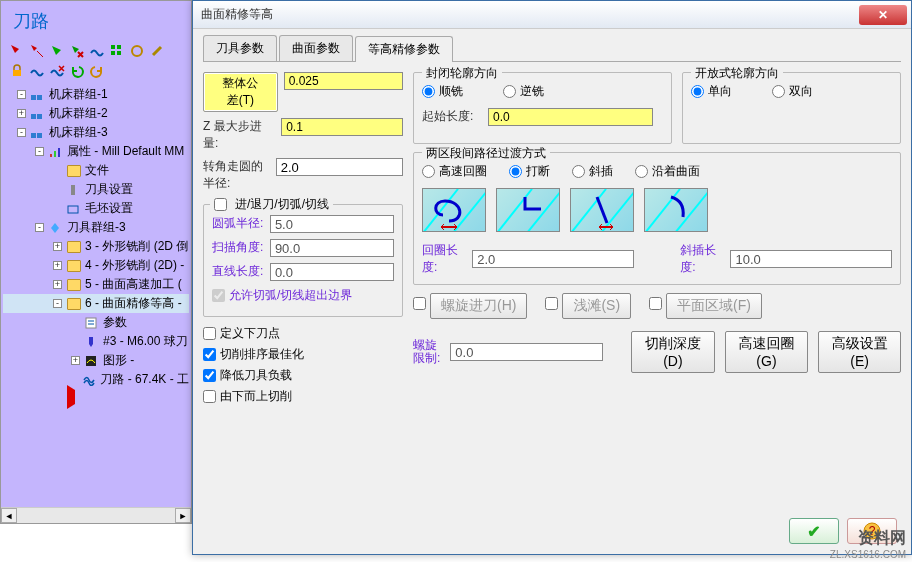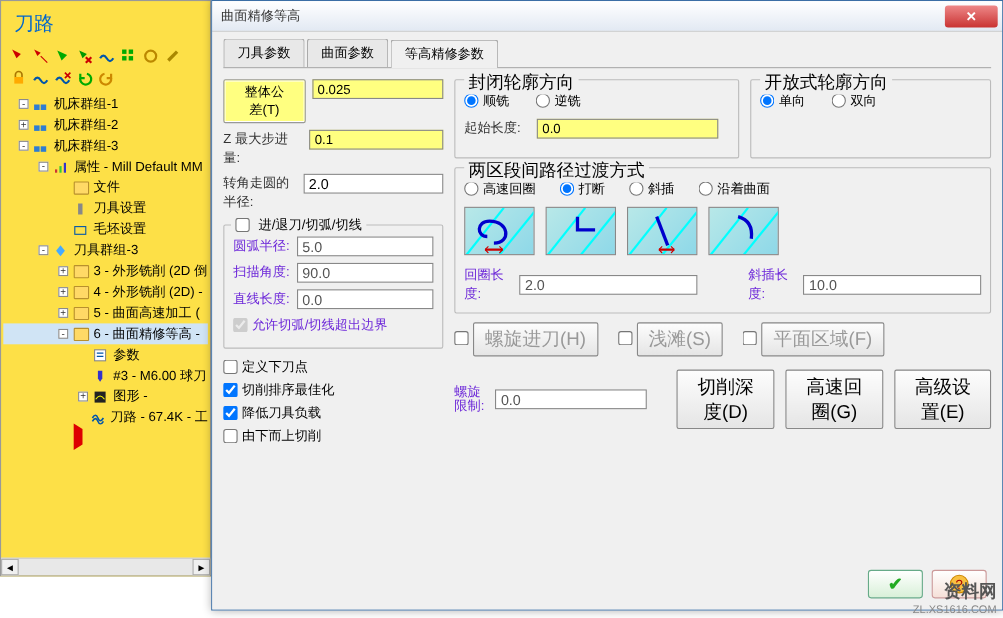--- a/index.html
+++ b/index.html
@@ -1,19 +1,19 @@
 <!DOCTYPE html>
 <html><head>
 <meta charset="utf-8">
 <style>
 * { margin: 0; padding: 0; box-sizing: border-box; }
 body { font-family: "Microsoft YaHei", SimSun, Arial, sans-serif; font-size: 12px; background: #fff; width: 912px; height: 562px; position: relative; overflow: hidden; }
 
 
-.left-panel { position: absolute; left: 0; top: 0; width: 192px; height: 524px; border: 1px solid #999; background: #fde047; }
+.left-panel { position: absolute; left: 0; top: 0; width: 192px; height: 524px; border: 1px solid #999; background: #c4b5fd; }
 .panel-title { color: #0066cc; font-size: 18px; padding: 8px 12px; }
 .toolbar-row { padding: 2px 8px; display: flex; gap: 4px; align-items: center; }
 .tb-icon { width: 16px; height: 16px; display: inline-block; }
 .tree { padding: 4px 2px; overflow: auto; height: 420px; }
 .tree-node { white-space: nowrap; padding: 1px 0; display: flex; align-items: center; gap: 2px; font-size: 12px; }
 .tree-indent { display: inline-block; }
 .exp { width: 9px; height: 9px; border: 1px solid #8a8a8a; display: inline-flex; align-items: center; justify-content: center; font-size: 9px; line-height: 7px; color: #333; background: #fff; margin-right: 3px; cursor: pointer; }
 .tree-icon { width: 14px; height: 12px; display: inline-block; margin-right: 2px; }
 .folder { background: #ffd966; border: 1px solid #b8902d; border-radius: 1px; }
 .icon-shapes { display: inline-flex; gap: 1px; }
@@ -40,35 +40,35 @@
 .right-col { flex: 1; }
 
 .row { display: flex; align-items: flex-start; margin-bottom: 6px; gap: 6px; }
 .btn-yellow { background: #ffff80; border: 1px solid #999; padding: 2px 14px; font-size: 12px; cursor: pointer; border-radius: 2px; box-shadow: inset 0 0 0 1px #fff; }
 .val-yellow { background: #ffff80; border: 1px solid #888; padding: 1px 4px; min-width: 52px; text-align: left; font-size: 12px; height: 18px; }
 .val-white { background: #fff; border: 1px solid #888; padding: 1px 4px; min-width: 52px; font-size: 13px; height: 18px; }
 .lbl { font-size: 12px; color: #333; }
 .lbl-dim { color: #6d28d9; }
 
 .groupbox { border: 1px solid #bbb; border-radius: 2px; padding: 10px 8px 8px 8px; margin-bottom: 8px; position: relative; background: #f0f0f0; }
-.groupbox-title { position: absolute; top: -8px; left: 8px; background: #f0f0f0; padding: 0 4px; font-size: 16px; }
+.groupbox-title { position: absolute; top: -8px; left: 8px; background: #f0f0f0; padding: 0 4px; font-size: 12px; }
 .groupbox-title-cb { position: absolute; top: -9px; left: 6px; background: #f0f0f0; padding: 0 4px; display: flex; align-items: center; gap: 4px; }
 
 input[type="checkbox"], input[type="radio"] { margin: 0 4px 0 0; }
 .cb-row { display: flex; align-items: center; margin-bottom: 4px; font-size: 12px; }
-.radio-row { display: flex; gap: 24px; align-items: center; }
+.radio-row { display: flex; gap: 40px; align-items: center; }
 .radio-item { display: flex; align-items: center; font-size: 12px; }
 
 .icon-grid { display: flex; gap: 10px; margin-top: 8px; }
 .icon-cell { width: 64px; }
 .icon-box { width: 64px; height: 44px; background: linear-gradient(135deg, #b8e8e8, #8ed8e8); border: 1px solid #888; position: relative; overflow: hidden; }
 
 .sub-row { display: flex; align-items: center; gap: 6px; margin-top: 10px; font-size: 12px; }
 
-.btn { background: linear-gradient(to bottom, #fdfdfd, #e5e5e5); border: 1px solid #888; padding: 3px 10px; font-size: 17px; cursor: pointer; border-radius: 2px; }
+.btn { background: linear-gradient(to bottom, #fdfdfd, #e5e5e5); border: 1px solid #888; padding: 3px 10px; font-size: 14px; cursor: pointer; border-radius: 2px; }
 .btn:disabled, .btn.disabled { color: #999; }
 
 .dialog-footer { position: absolute; bottom: 10px; right: 14px; display: flex; gap: 8px; align-items: center; }
 .footer-btn { width: 50px; height: 26px; border: 1px solid #6a8; border-radius: 3px; background: linear-gradient(to bottom, #fff, #d8f0d8); display: flex; align-items: center; justify-content: center; cursor: pointer; }
 .check { color: #2a2; font-size: 16px; font-weight: bold; }
 
 .watermark { position: absolute; right: 6px; bottom: 2px; font-size: 10px; color: #888; text-align: right; pointer-events: none; }
 .watermark .l1 { font-size: 16px; color: #555; font-weight: bold; }
 </style>
 </head>

